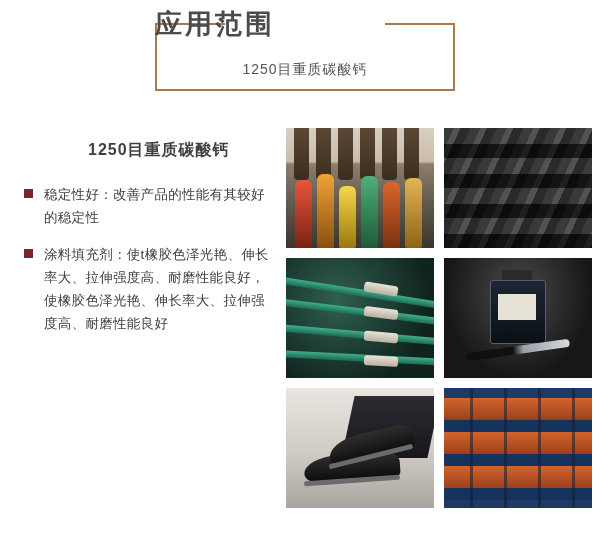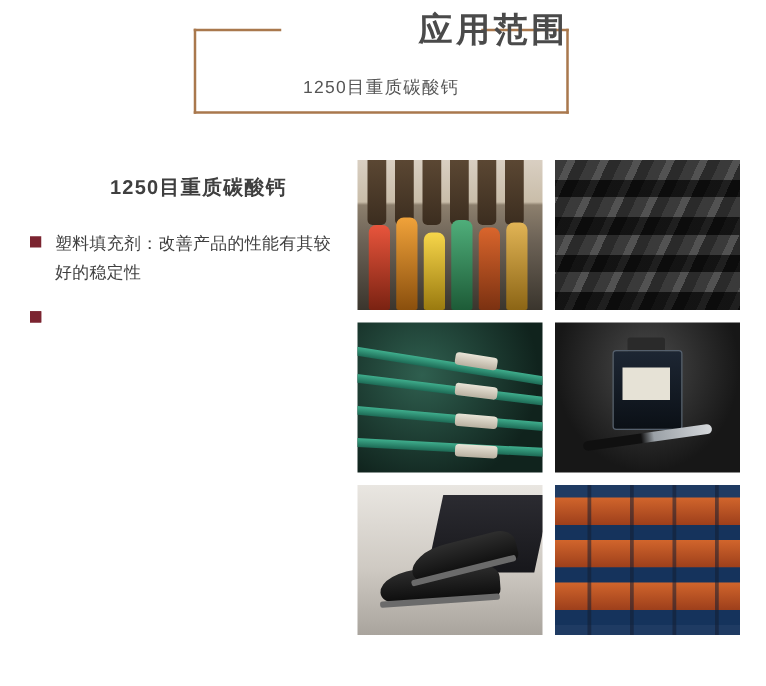--- a/index.html
+++ b/index.html
@@ -42,21 +42,21 @@
   .frame-top-right  { right: 0;   top: 0;    width: 74px;  height: 2px; }
   .frame-bottom     { left: 0;    bottom: 0; width: 300px; height: 2px; }
   .frame-left       { left: 0;    top: 0;    width: 2px;   height: 68px; }
   .frame-right      { right: 0;   top: 0;    width: 2px;   height: 68px; }
 
   .header-title {
     position: absolute;
     left: 0;
     top: -15px;
     width: 300px;
-    text-align: right;
+    text-align: left;
     font-size: 27px;
     font-weight: bold;
     color: #4a4a4a;
     letter-spacing: 3px;
     line-height: 32px;
   }
   .header-title-bg {
     position: absolute;
     left: 70px;
     top: -16px;
@@ -315,27 +315,28 @@
   </div>
 
   <div class="body-wrap">
 
     <div class="text-col">
       <div class="section-title">1250目重质碳酸钙</div>
 
       <ul class="bullet-list">
         <li class="bullet-item">
           <span class="bullet-marker"></span>
-          <span>塑料填充剂：改善产品的性能有其较好的稳定性</span>
+          <span>稳定性好：改善产品的性能有其较好的稳定性</span>
         </li>
         <li class="bullet-item">
           <span class="bullet-marker"></span>
         </li>
         <li class="bullet-item">
           <span class="bullet-marker"></span>
+          <span>涂料填充剂：使t橡胶色泽光艳、伸长率大、拉伸强度高、耐磨性能良好，使橡胶色泽光艳、伸长率大、拉伸强度高、耐磨性能良好</span>
         </li>
       </ul>
     </div>
 
     <div class="img-grid">
 
       <div class="img-cell ph-brushes">
         <div class="handle" style="left:8px;"></div>
         <div class="handle" style="left:30px;"></div>
         <div class="handle" style="left:52px;"></div>

